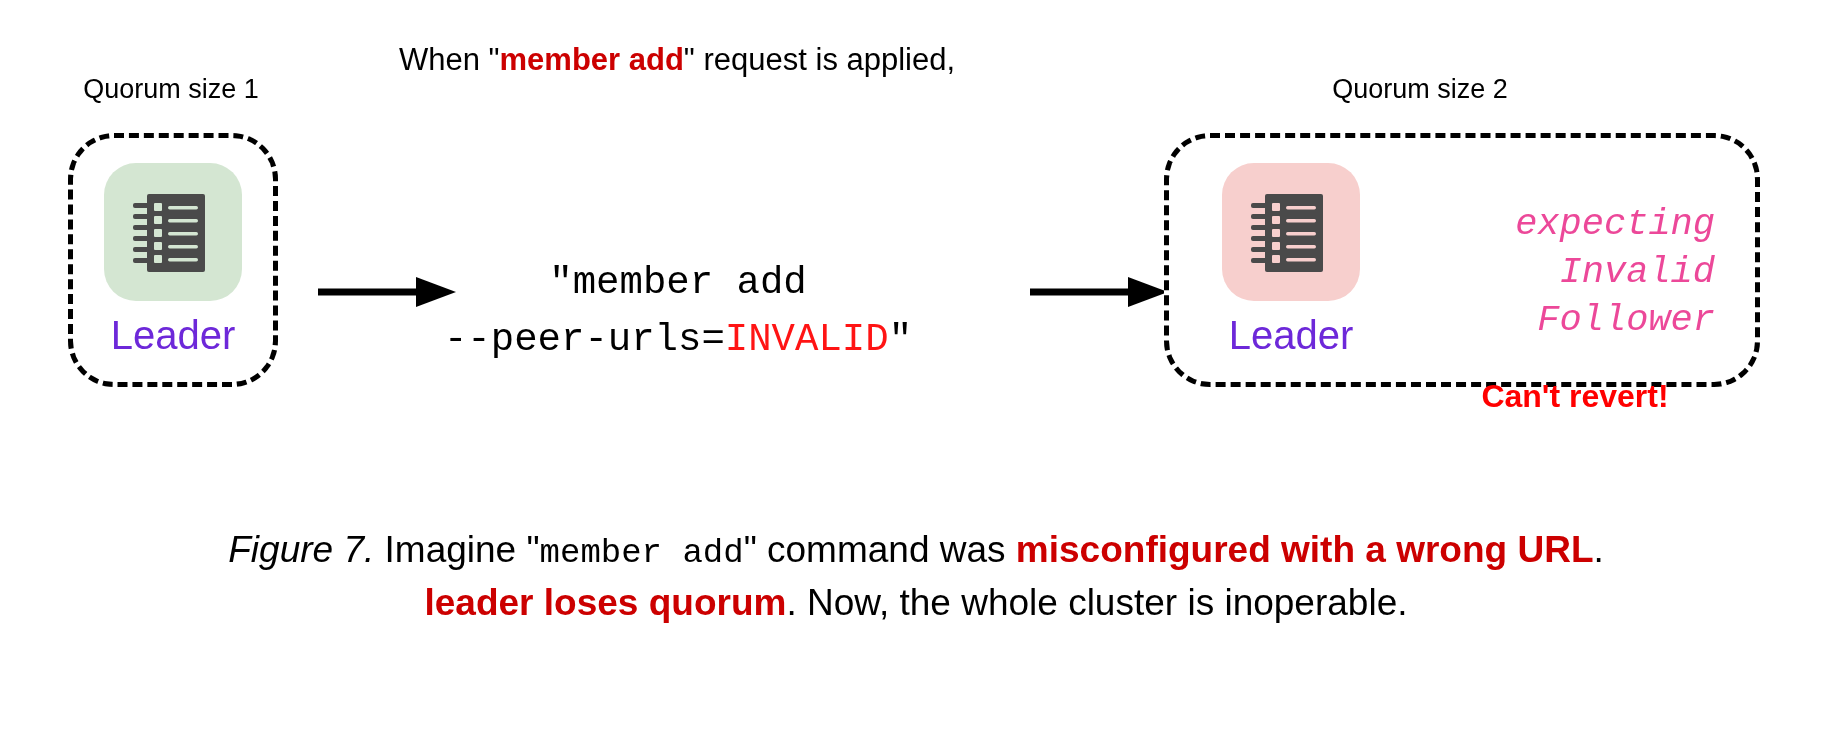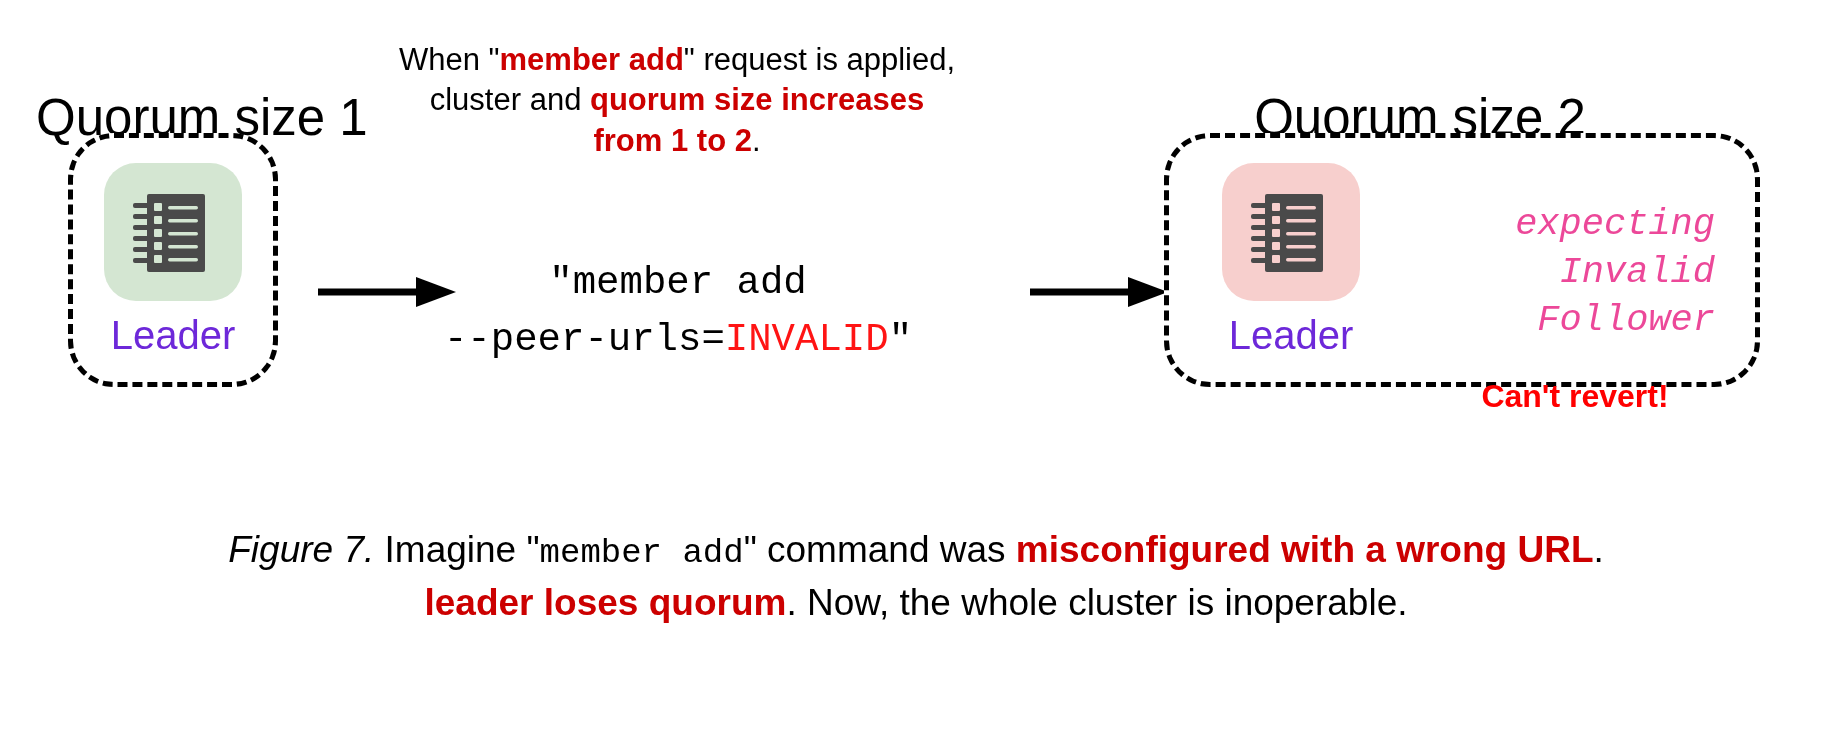--- a/index.html
+++ b/index.html
@@ -18,27 +18,26 @@
 
   .stage {
     position: relative;
     width: 1832px;
     height: 738px;
   }
 
   
   .panel-heading {
     position: absolute;
-    font-size: 51px;
+    font-size: 27px;
     font-weight: 400;
     color: #000;
     white-space: nowrap;
     text-align: center;
     line-height: 1;
-    margin-top: 16px;
   }
 
   .dashed-box {
     position: absolute;
     border: 5px dashed #000000;
     border-radius: 46px;
     box-sizing: border-box;
     background: #ffffff;
   }
 
@@ -188,26 +187,20 @@
   <div class="arrow" style="left: 318px; top: 272px;">
     <svg width="140" height="40" viewBox="0 0 140 40" aria-hidden="true">
       <rect x="0" y="16.5" width="104" height="7" fill="#000"></rect>
       <polygon points="98,5 138,20 98,35" fill="#000"></polygon>
     </svg>
   </div>
 
   <div class="top-note" style="left: 372px; top: 40px; width: 610px;">
     <div>
       <span>When "</span><span class="red-bold">member add</span><span>" request is applied,</span>
-    </div>
-    <div>
-      <span>cluster and </span><span class="red-bold">quorum size increases</span>
-    </div>
-    <div>
-      <span class="red-bold">from 1 to 2</span><span>.</span>
     </div>
   </div>
 
   <div class="command" style="left: 392px; top: 255px; width: 572px;">
     <div>"member add</div>
     <div>
       <span>--peer-urls=</span><span class="inv">INVALID</span><span>"</span>
     </div>
   </div>
 

